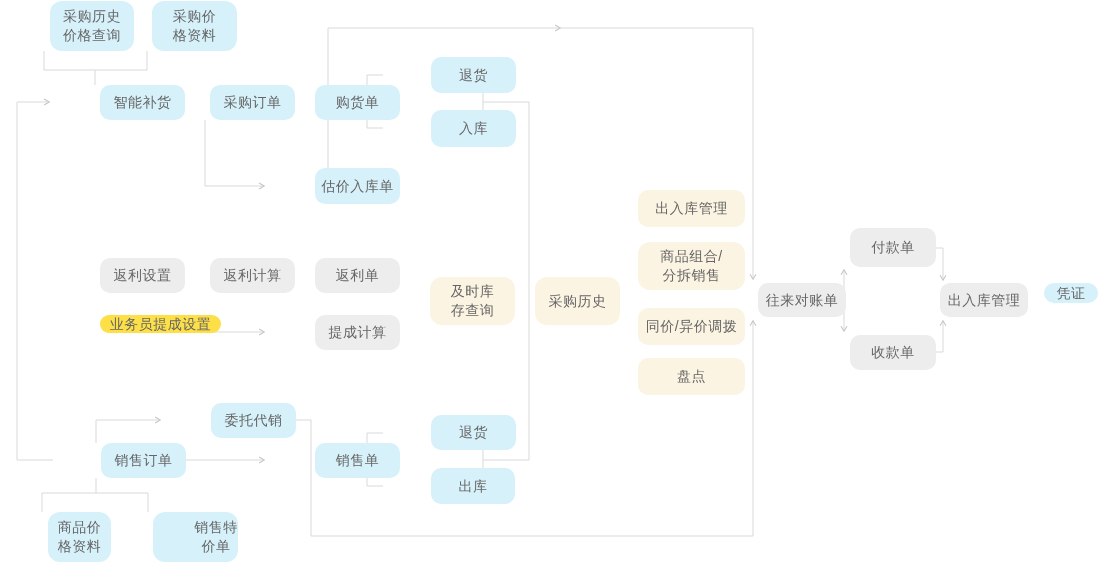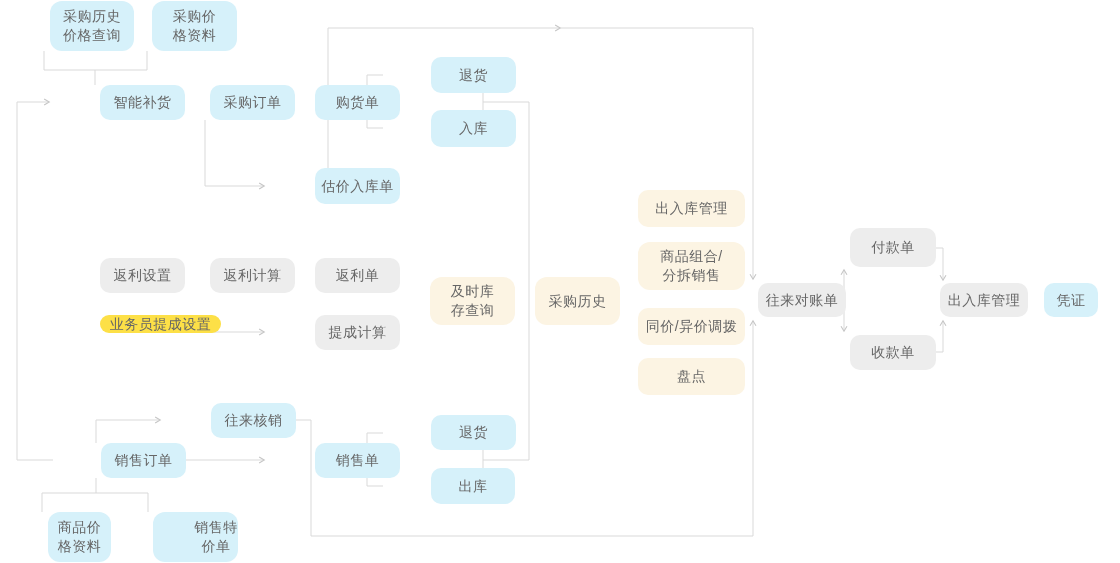--- a/index.html
+++ b/index.html
@@ -93,29 +93,29 @@
   <div class="node big" style="left: 2px; top: 1px; width: 84px; height: 50px; background: rgb(214, 241, 250);">采购历史
 价格查询</div>
   <div class="node big" style="left: 104px; top: 1px; width: 85px; height: 50px; background: rgb(214, 241, 250);">采购价
 格资料</div>
   <div class="node" style="left: 52px; top: 85px; width: 85px; height: 35px; background: rgb(214, 241, 250);">智能补货</div>
   <div class="node" style="left: 162px; top: 85px; width: 85px; height: 35px; background: rgb(214, 241, 250);">采购订单</div>
   <div class="node" style="left: 267px; top: 85px; width: 85px; height: 35px; background: rgb(214, 241, 250);">购货单</div>
   <div class="node" style="left: 383px; top: 57px; width: 85px; height: 36px; background: rgb(214, 241, 250);">退货</div>
   <div class="node" style="left: 383px; top: 110px; width: 85px; height: 37px; background: rgb(214, 241, 250);">入库</div>
   <div class="node" style="left: 267px; top: 168px; width: 85px; height: 36px; background: rgb(214, 241, 250);">估价入库单</div>
-  <div class="node" style="left: 163px; top: 403px; width: 85px; height: 35px; background: rgb(214, 241, 250);">往来核销</div>
+  <div class="node" style="left: 163px; top: 403px; width: 85px; height: 35px; background: rgb(214, 241, 250);">委托代销</div>
   <div class="node" style="left: 53px; top: 443px; width: 85px; height: 35px; background: rgb(214, 241, 250);">销售订单</div>
   <div class="node" style="left: 267px; top: 443px; width: 85px; height: 35px; background: rgb(214, 241, 250);">销售单</div>
   <div class="node" style="left: 383px; top: 415px; width: 85px; height: 35px; background: rgb(214, 241, 250);">退货</div>
   <div class="node" style="left: 383px; top: 468px; width: 84px; height: 36px; background: rgb(214, 241, 250);">出库</div>
   <div class="node big" style="left: 0px; top: 512px; width: 63px; height: 50px; background: rgb(214, 241, 250);">商品价
 格资料</div>
   <div class="node big" style="left: 105px; top: 512px; width: 85px; height: 50px; background: rgb(214, 241, 250); padding-left: 41px;">销售特价单</div>
-  <div class="node" style="left: 996px; top: 283px; width: 54px; height: 34px; background: rgb(214, 241, 250);">凭证</div>
+  <div class="node" style="left: 996px; top: 283px; width: 54px; height: 20px; background: rgb(214, 241, 250);">凭证</div>
 
   <div class="node" style="left: 52px; top: 258px; width: 85px; height: 35px; background: rgb(237, 237, 237);">返利设置</div>
   <div class="node" style="left: 162px; top: 258px; width: 85px; height: 35px; background: rgb(237, 237, 237);">返利计算</div>
   <div class="node" style="left: 267px; top: 258px; width: 85px; height: 35px; background: rgb(237, 237, 237);">返利单</div>
   <div class="node" style="left: 52px; top: 315px; width: 121px; height: 18px; background: #fde047;">业务员提成设置</div>
   <div class="node" style="left: 267px; top: 315px; width: 85px; height: 35px; background: rgb(237, 237, 237);">提成计算</div>
   <div class="node" style="left: 802px; top: 228px; width: 86px; height: 39px; background: rgb(237, 237, 237);">付款单</div>
   <div class="node" style="left: 710px; top: 283px; width: 88px; height: 34px; background: rgb(237, 237, 237);">往来对账单</div>
   <div class="node" style="left: 802px; top: 335px; width: 86px; height: 35px; background: rgb(237, 237, 237);">收款单</div>
   <div class="node" style="left: 892px; top: 283px; width: 88px; height: 34px; background: rgb(237, 237, 237);">出入库管理</div>

